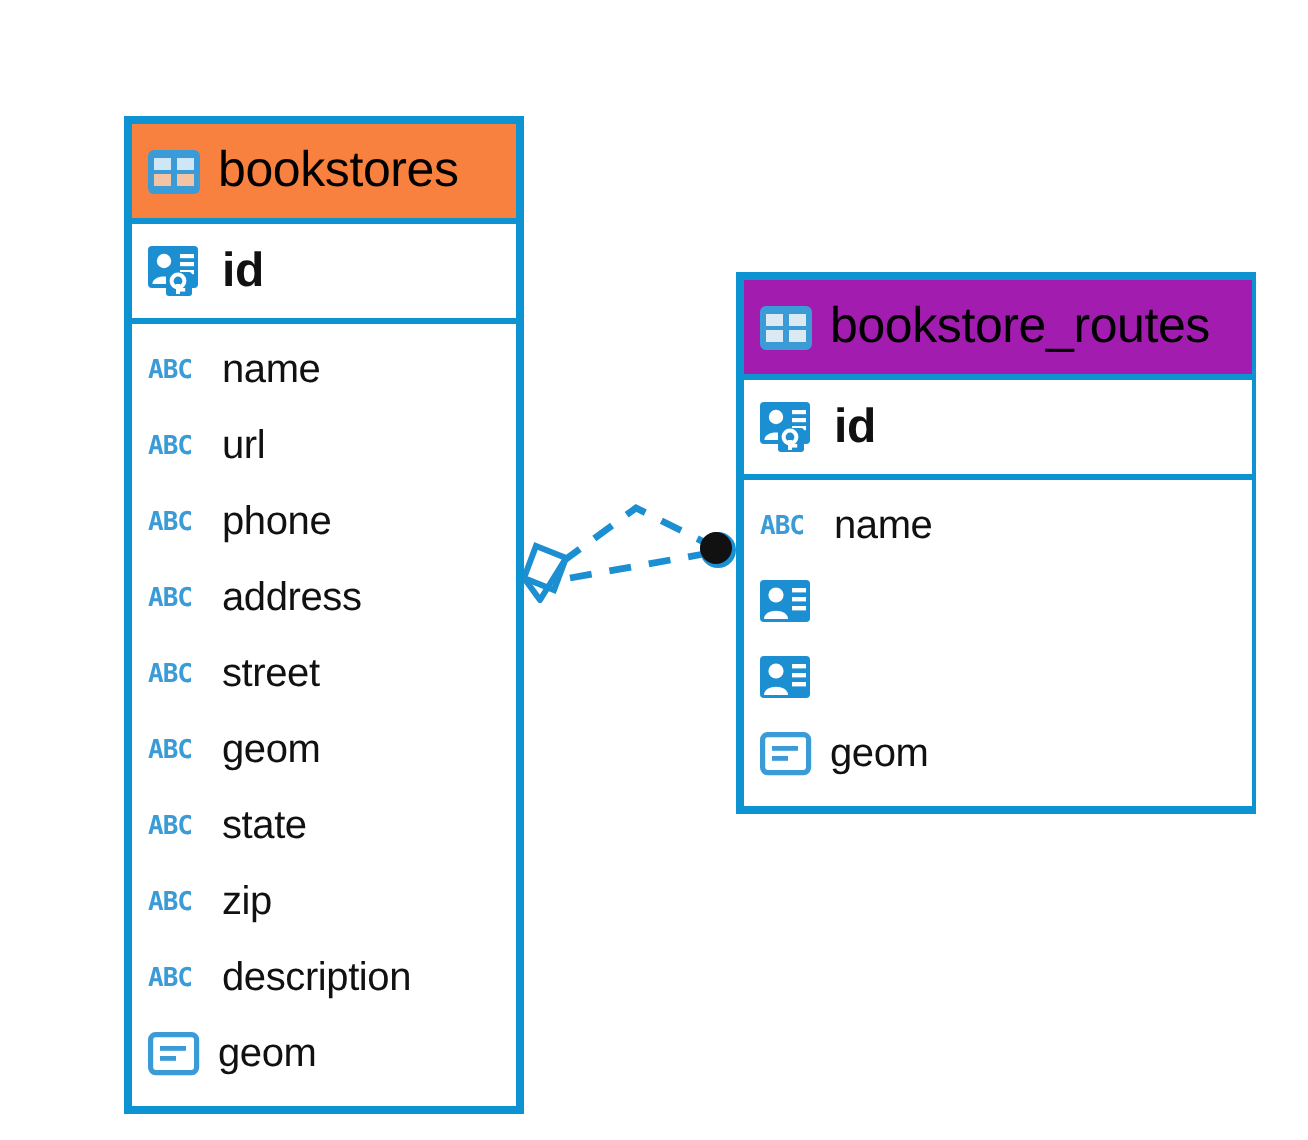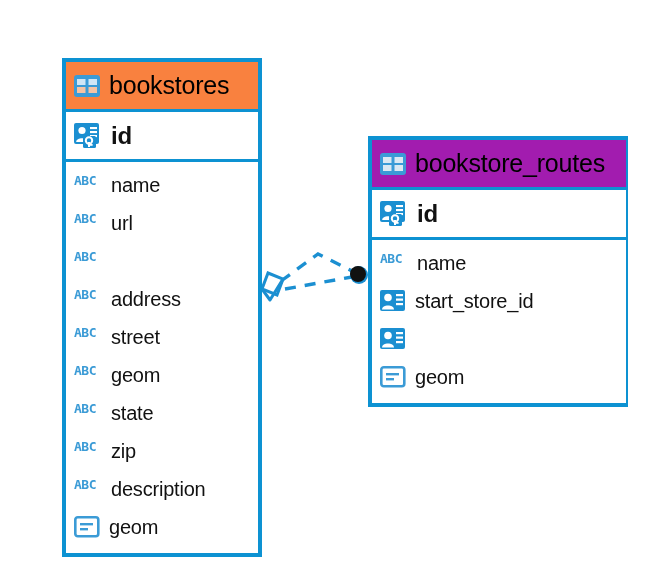--- a/index.html
+++ b/index.html
@@ -70,21 +70,21 @@
   
   .icon {
     flex: 0 0 auto;
     display: block;
     line-height: 0;
   }
   .icon-abc {
     width: 28px;
     height: 22px;
     display: flex;
-    align-items: flex-start;
+    align-items: center;
     justify-content: flex-start;
   }
   .abc-text {
     font-family: "DejaVu Sans Mono", monospace;
     font-size: 13px;
     font-weight: bold;
     color: #3b9bd6;
     letter-spacing: -0.5px;
     line-height: 1;
   }
@@ -168,20 +168,21 @@
         <span class="icon icon-abc">
             <span class="abc-text">ABC</span>
           </span>
         <span class="field-label">url</span>
       </div>
 
       <div class="field-row">
         <span class="icon icon-abc">
             <span class="abc-text">ABC</span>
           </span>
+        <span class="field-label">phone</span>
       </div>
 
       <div class="field-row">
         <span class="icon icon-abc">
             <span class="abc-text">ABC</span>
           </span>
         <span class="field-label">address</span>
       </div>
 
       <div class="field-row">
@@ -281,21 +282,20 @@
         <span class="icon">
           <svg width="26" height="22" viewBox="0 0 26 22" xmlns="http://www.w3.org/2000/svg">
             <rect x="0" y="0" width="25" height="21" rx="2" fill="#1b8fd1"></rect>
             <circle cx="8" cy="7.5" r="3.8" fill="#ffffff"></circle>
             <path d="M 2 19.5 C 2 14 14 14 14 19.5 Z" fill="#ffffff"></path>
             <rect x="16" y="4" width="7" height="2.2" fill="#ffffff"></rect>
             <rect x="16" y="8.5" width="7" height="2.2" fill="#ffffff"></rect>
             <rect x="16" y="13" width="7" height="2.2" fill="#ffffff"></rect>
           </svg>
         </span>
-        <span class="field-label">start_store_id</span>
       </div>
 
       <div class="field-row">
         <span class="icon">
           <svg width="26" height="22" viewBox="0 0 26 22" xmlns="http://www.w3.org/2000/svg">
             <rect x="0" y="0" width="25" height="21" rx="2" fill="#1b8fd1"></rect>
             <circle cx="8" cy="7.5" r="3.8" fill="#ffffff"></circle>
             <path d="M 2 19.5 C 2 14 14 14 14 19.5 Z" fill="#ffffff"></path>
             <rect x="16" y="4" width="7" height="2.2" fill="#ffffff"></rect>
             <rect x="16" y="8.5" width="7" height="2.2" fill="#ffffff"></rect>

